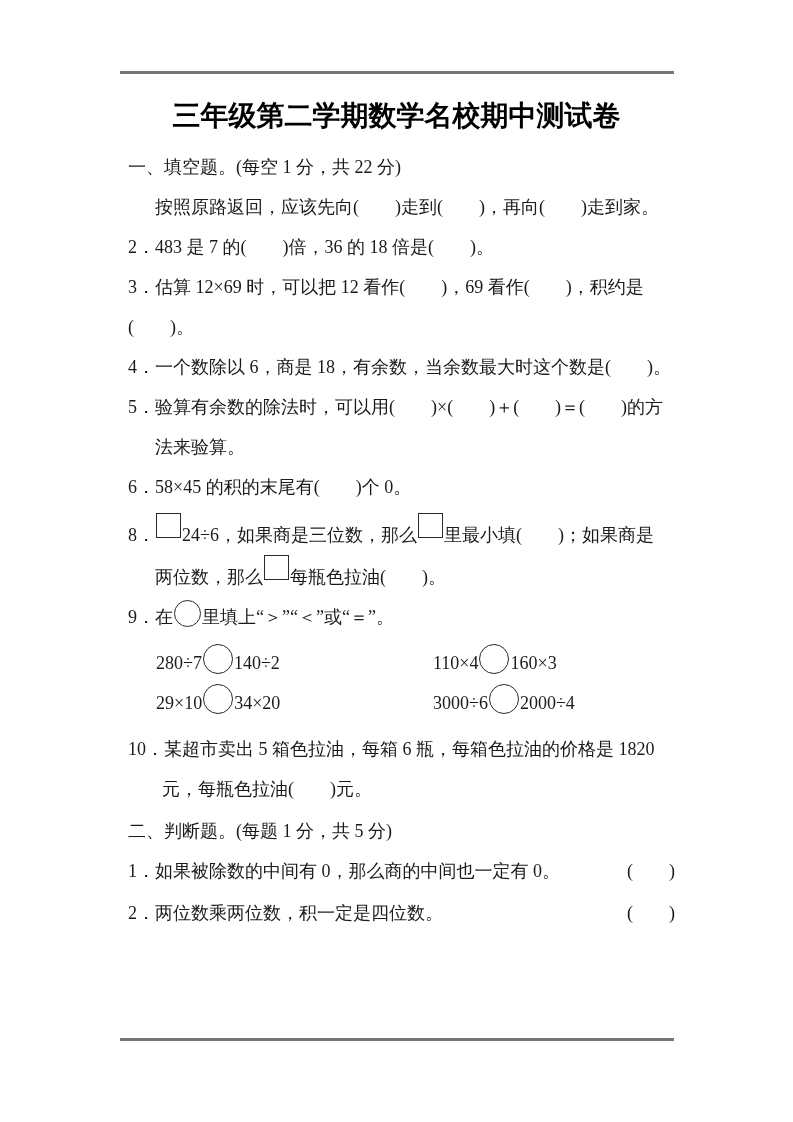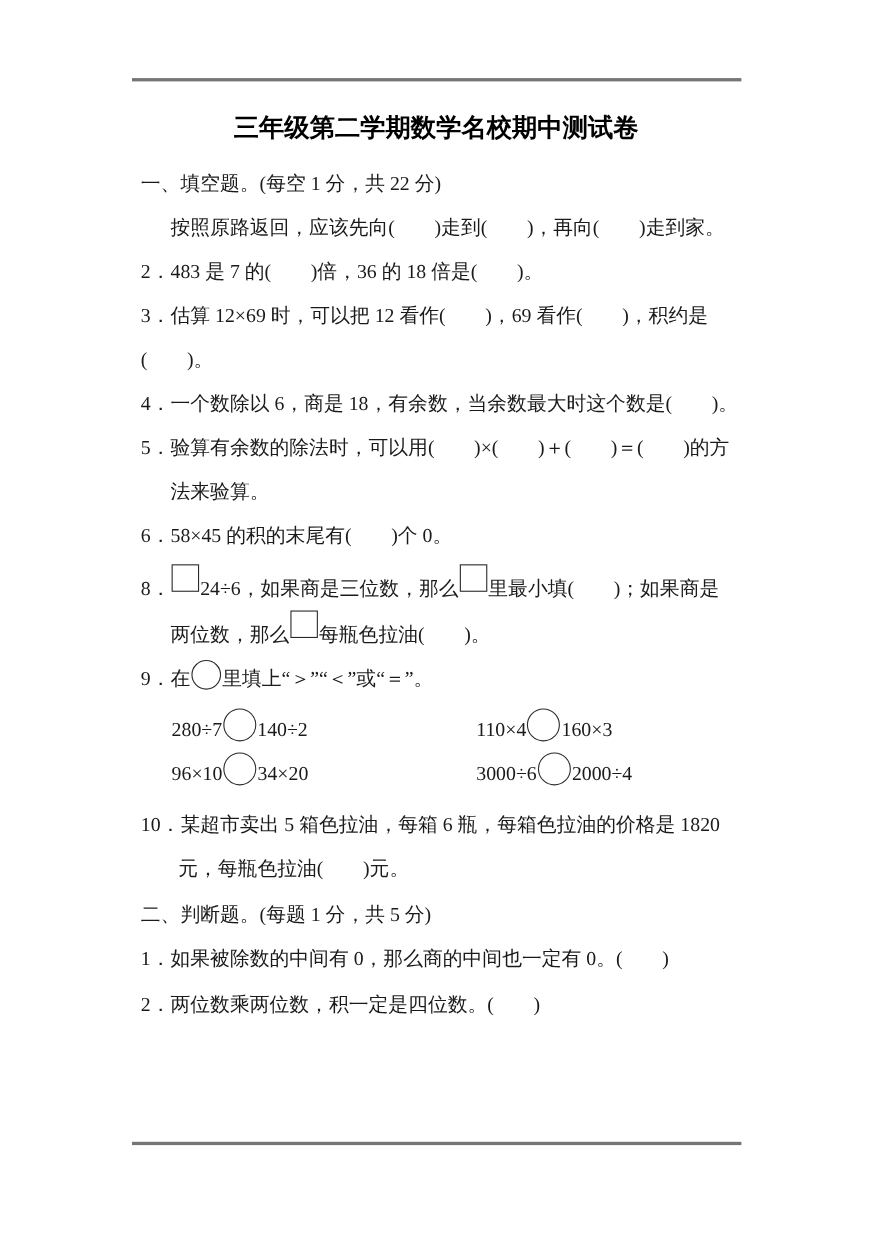--- a/index.html
+++ b/index.html
@@ -7,29 +7,29 @@
     position:relative;width:793px;height:1122px;background:#ffffff;
     font-family:"Liberation Serif","DejaVu Serif",serif;
     color:#1a1a1a;font-size:18px;overflow:hidden;
   }
   .rule{position:absolute;left:120px;width:554px;height:3px;background:#757575;}
   .rule-top{top:71px;}
   .rule-bottom{top:1038px;}
   .paper-title{
     position:absolute;top:99px;left:0;width:100%;text-align:center;
     font-family:"Liberation Sans","DejaVu Sans",sans-serif;
-    font-weight:bold;font-size:23px;line-height:34px;color:#000000;
+    font-weight:bold;font-size:28px;line-height:34px;color:#000000;
   }
   .content{position:absolute;top:147px;left:128px;width:555px;}
   .ln{line-height:40px;min-height:40px;}
   .indent{padding-left:27px;}
   .indent10{padding-left:34px;}
   .mt6{margin-top:6px;}
   .mt2{margin-top:2px;}
-  .judge{display:flex;justify-content:flex-start;padding-right:8px;}
+  .judge{display:flex;justify-content:space-between;padding-right:8px;}
   .exprrow{display:flex;}
   .expr-left{display:inline-block;width:305px;padding-left:28px;box-sizing:border-box;}
   .expr-right{display:inline-block;}
   .box{
     display:inline-block;width:25px;height:25px;border:1.5px solid #2a2a2a;
     vertical-align:3px;margin:0 1px;box-sizing:border-box;background:#fff;
   }
   .circle{
     display:inline-block;width:30px;height:30px;border:1.5px solid #2a2a2a;
     border-radius:50%;vertical-align:-5px;margin:0 1px;box-sizing:border-box;background:#fff;
@@ -68,21 +68,21 @@
     <div class="ln mt6"><span class="qnum">8．</span><span class="box"></span><span>24÷6，如果商是三位数，那么</span><span class="box"></span><span>里最小填(　　)；如果商是</span></div>
     <div class="ln indent"><span>两位数，那么</span><span class="box"></span><span>每瓶色拉油(　　)。</span></div>
 
     <div class="ln"><span class="qnum">9．</span><span>在</span><span class="circle circle-sm"></span><span>里填上“＞”“＜”或“＝”。</span></div>
 
     <div class="ln exprrow mt6">
       <span class="expr-left"><span>280÷7</span><span class="circle"></span><span>140÷2</span></span>
       <span class="expr-right"><span>110×4</span><span class="circle"></span><span>160×3</span></span>
     </div>
     <div class="ln exprrow">
-      <span class="expr-left"><span>96×10</span><span class="circle"></span><span>34×20</span></span>
+      <span class="expr-left"><span>29×10</span><span class="circle"></span><span>34×20</span></span>
       <span class="expr-right"><span>3000÷6</span><span class="circle"></span><span>2000÷4</span></span>
     </div>
 
     <div class="ln mt6"><span class="qnum">10．</span><span>某超市卖出 5 箱色拉油，每箱 6 瓶，每箱色拉油的价格是 1820</span></div>
     <div class="ln indent10">元，每瓶色拉油(　　)元。</div>
 
     <div class="ln mt2">二、判断题。(每题 1 分，共 5 分)</div>
 
     <div class="ln judge">
       <span><span class="qnum">1．</span><span>如果被除数的中间有 0，那么商的中间也一定有 0。</span></span>

